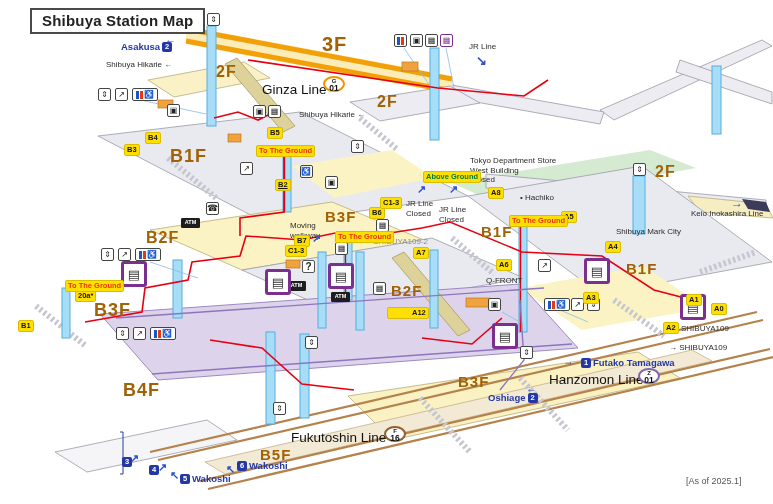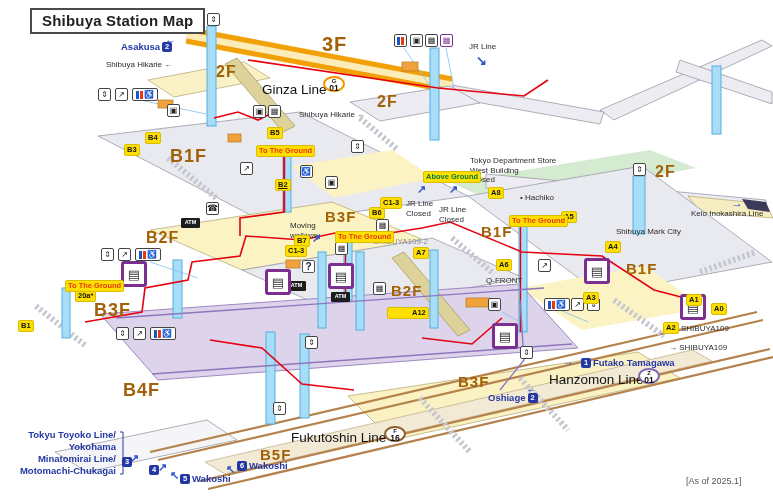--- a/index.html
+++ b/index.html
@@ -236,24 +236,20 @@
       <i class="nb" style="font-style: normal;">4</i>
     </span>
     <span class="dir" style="position: absolute; left: 180px; top: 473px;">
       <i class="nb" style="font-style: normal;">5</i>
       <b>Wakoshi</b>
     </span>
     <span class="dir" style="position: absolute; left: 237px; top: 460px;">
       <i class="nb" style="font-style: normal;">6</i>
       <b>Wakoshi</b>
     </span>
-    <span class="dir block" style="position: absolute; left: 16px; top: 429px; width: 100px;"><b>Tokyu Toyoko Line/
-Yokohama
-Minatomirai Line/
-Motomachi-Chukagai</b></span>
     <span class="arw" style="position: absolute; left: 165px; top: 34px;">←</span>
     <span class="arw" style="position: absolute; left: 476px; top: 54px; font-size: 13px;">↘</span>
     <span class="arw" style="position: absolute; left: 731px; top: 197px; font-size: 12px;">→</span>
     <span class="arw" style="position: absolute; left: 526px; top: 383px;">←</span>
     <span class="arw" style="position: absolute; left: 563px; top: 356px;">→</span>
     <span class="arw" style="position: absolute; left: 417px; top: 184px;">↗</span>
     <span class="arw" style="position: absolute; left: 449px; top: 184px;">↗</span>
     <span class="arw" style="position: absolute; left: 312px; top: 233px;">↗</span>
     <span class="arw" style="position: absolute; left: 130px; top: 453px;">↗</span>
     <span class="arw" style="position: absolute; left: 158px; top: 462px;">↗</span>

